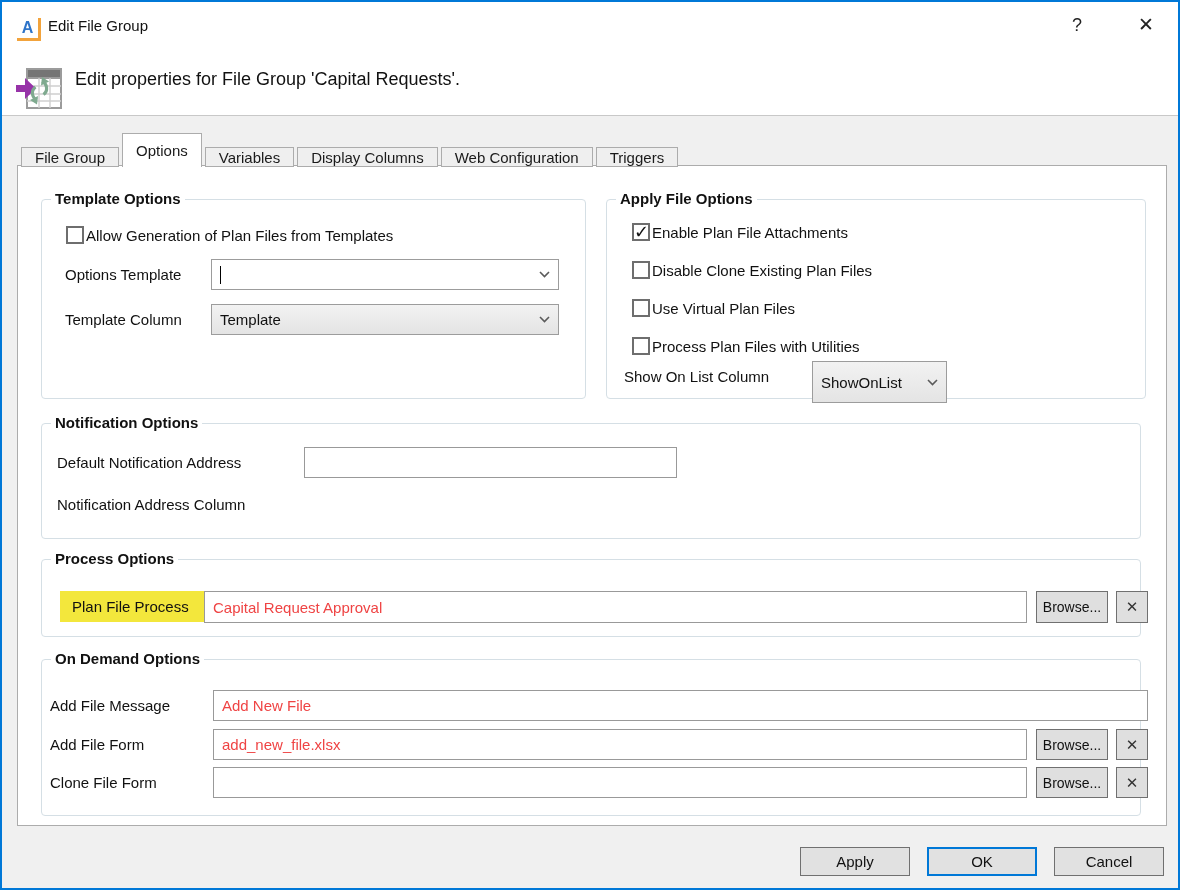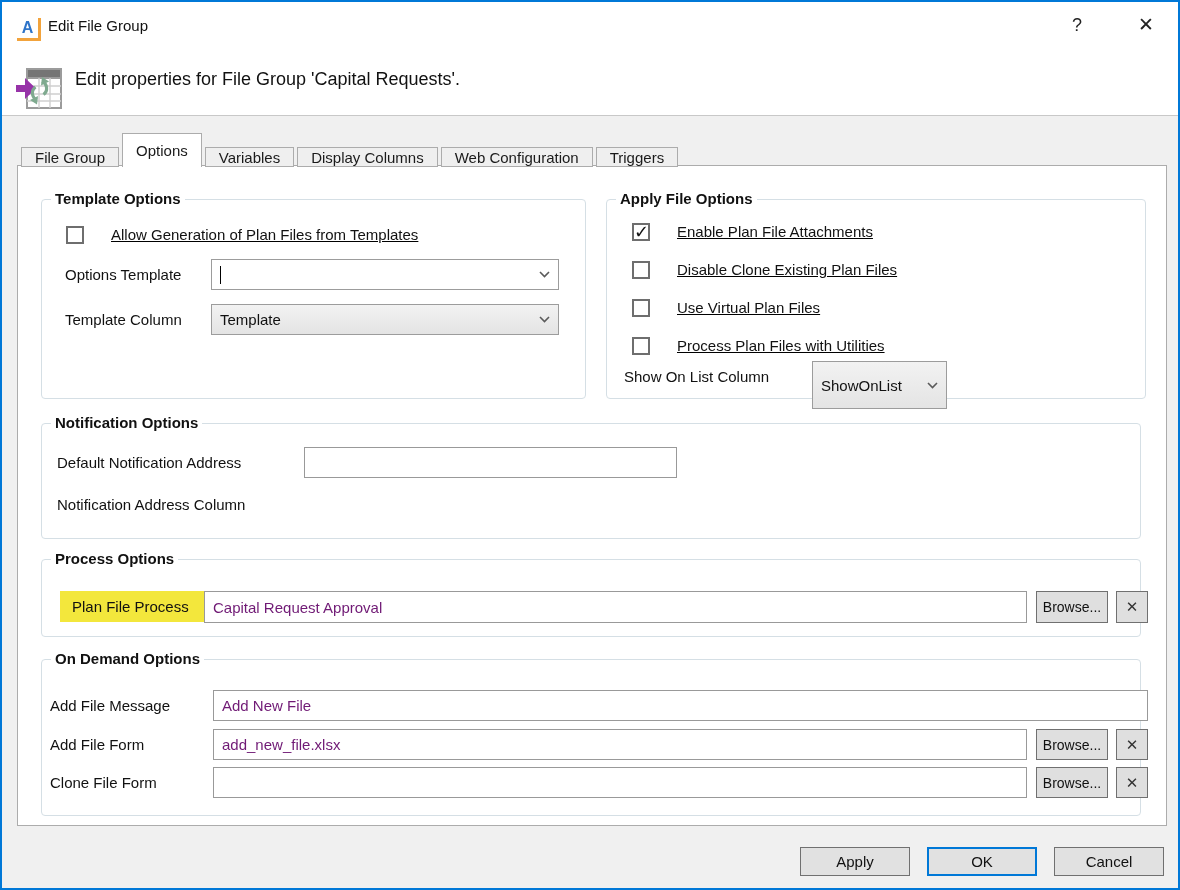--- a/index.html
+++ b/index.html
@@ -36,35 +36,35 @@
   .panel { left:15px; top:163px; width:1150px; height:661px; background:#fff;
            border:1px solid #ACACAC; z-index:1;padding-left:42px; }
 
   .groupbox { position:absolute; border:1px solid #D5DFE5; border-radius:4px; }
   .gb-title { position:absolute; top:-10px; left:9px; background:#fff; padding:0 4px;
               font-size:15px; font-weight:bold; color:#111; white-space:nowrap; }
 
   .lbl { font-size:15px; color:#111; white-space:nowrap; }
   .vlab { display:flex; align-items:center; }
 
-  .checkrow { display:flex; gap:27px; cursor:default;text-decoration:underline; }
+  .checkrow { display:flex; align-items:center; gap:2px; cursor:default; }
   .cb { width:18px; height:18px; background:#fff; border:2px solid #6E6E6E; position:relative; flex:none; }
   .cb.checked::after { content:"✓"; position:absolute; left:0px; top:-4px; font-size:18px;
                        font-weight:bold; color:#111; font-family:"DejaVu Sans", sans-serif; }
 
   .combo { position:absolute; border:1px solid #9C9C9C;
            background:linear-gradient(#F2F2F2,#E4E4E4);
            display:flex; align-items:center; justify-content:space-between;
            padding:0 8px; font-size:15px; color:#111; cursor:default; }
   .combo.editable { background:#fff; }
   .caret { width:1px; height:18px; background:#000; }
   .combo .val { white-space:nowrap; overflow:hidden; }
 
   .tinput { position:absolute; border:1px solid #999; background:#fff; font-size:15px;
-            color:#701a75; padding:0 8px; font-family:inherit; outline:none; }
+            color:#ef4444; padding:0 8px; font-family:inherit; outline:none; }
 
   .sbtn { position:absolute; background:#DFDFDF; border:1px solid #707070; font-size:14px;
           color:#111; display:flex; align-items:center; justify-content:center;
           font-family:inherit; cursor:default; white-space:nowrap; }
   .xglyph { font-family:"DejaVu Sans", sans-serif; font-size:15px; font-weight:bold; color:#333; }
 
   .hl-label { background:#F3E73C; display:flex; align-items:center; padding-left:12px; }
 
   
   .fbtn { position:absolute; width:110px; height:29px; background:#E1E1E1; border:1px solid #707070;
@@ -150,21 +150,21 @@
       </div>
       <div class="abs checkrow" style="left:25px;top:99px">
         <span class="cb"></span>
         <span class="lbl">Use Virtual Plan Files</span>
       </div>
       <div class="abs checkrow" style="left:25px;top:137px">
         <span class="cb"></span>
         <span class="lbl">Process Plan Files with Utilities</span>
       </div>
       <div class="abs lbl vlab" style="left:17px;top:161px;height:30px">Show On List Column</div>
-      <div class="combo" style="left:205px;top:161px;width:135px;height:48px">
+      <div class="combo" style="left:205px;top:161px;width:135px;height:42px">
         <span class="val">ShowOnList</span>
         <svg width="11" height="7" viewBox="0 0 11 7">
             <polyline points="1,1 5.5,5.5 10,1" stroke="#5A5A5A" stroke-width="1.6" fill="none"></polyline>
           </svg>
       </div>
     </div>
 
     <div class="groupbox" style="left:23px;top:257px;width:1100px;height:116px">
       <span class="gb-title">Notification Options</span>
       <div class="abs lbl vlab" style="left:15px;top:23px;height:31px">Default Notification Address</div>

